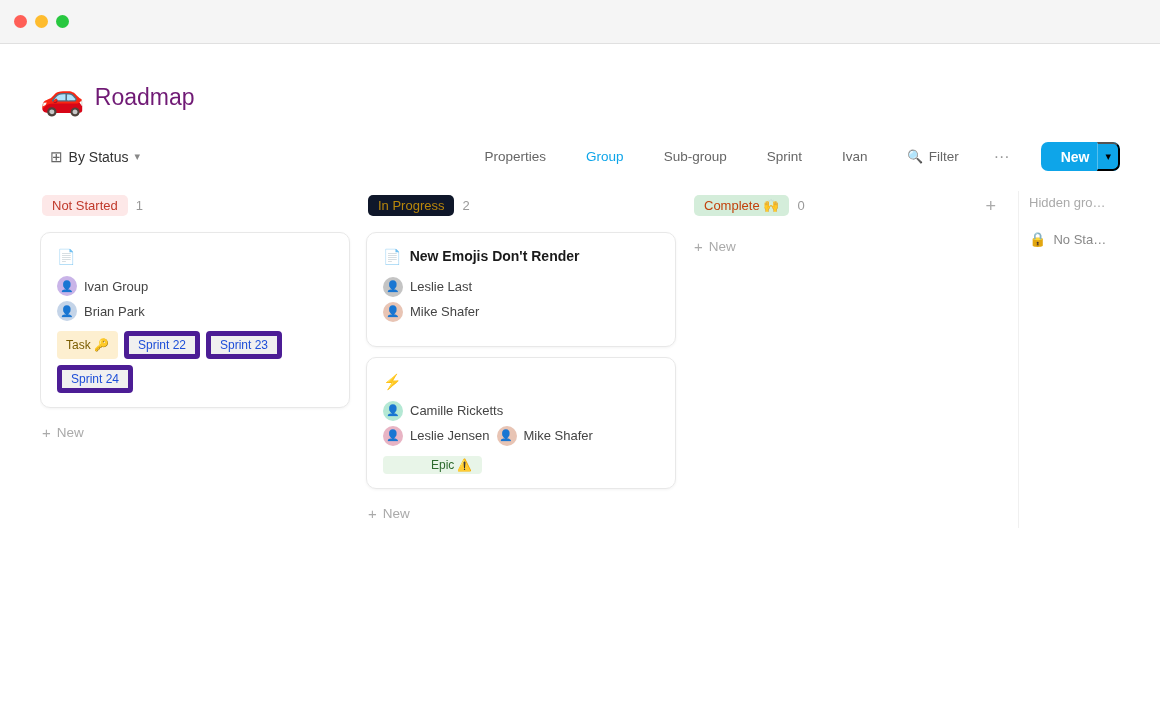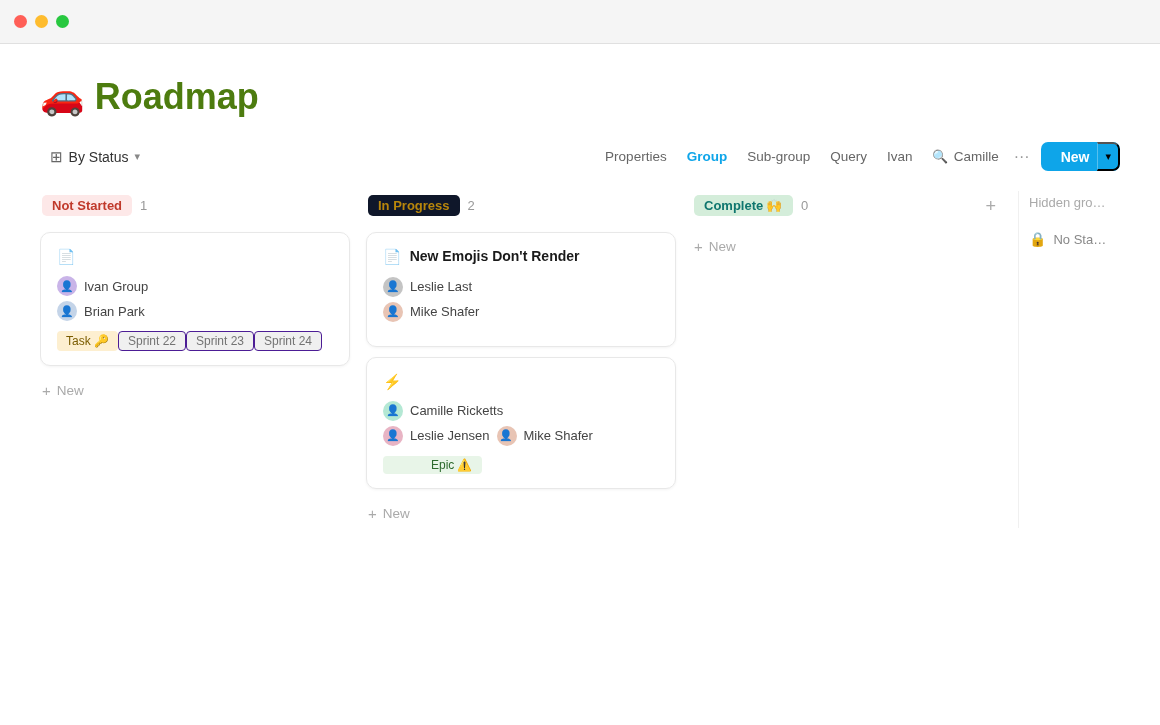--- a/index.html
+++ b/index.html
@@ -39,23 +39,23 @@
     .page-header {
       display: flex;
       align-items: center;
       gap: 10px;
       margin-bottom: 24px;
     }
     .page-icon {
       font-size: 36px;
     }
     .page-title {
-      font-size: 36px;
-      font-weight: 700;
-      color: #4d7c0f;
+      font-size: 23px;
+      font-weight: 400;
+      color: #701a75;
     }
 
     
     .toolbar {
       display: flex;
       align-items: center;
       margin-bottom: 20px;
       gap: 0;
     }
     .toolbar-left {
@@ -74,21 +74,21 @@
       cursor: pointer;
       font-size: 14px;
       color: #333;
       font-weight: 500;
       border-radius: 5px;
     }
 
     .toolbar-right {
       display: flex;
       align-items: center;
-      gap: 0;
+      gap: 20px;
     }
     .toolbar-btn {
       background: none;
       border: none;
       cursor: pointer;
       font-size: 13.5px;
       color: #666;
       padding: 5px 10px;
       border-radius: 5px;
       display: flex;
@@ -149,33 +149,33 @@
       display: flex;
       align-items: center;
       gap: 8px;
       margin-bottom: 12px;
       padding: 4px 2px;
     }
     .status-badge {
       padding: 3px 10px;
       border-radius: 5px;
       font-size: 13px;
-      font-weight: 700;
+      font-weight: 400;
     }
     .status-not-started {
       background: #fde8e8;
       color: #c0392b;
     }
     .status-in-progress {
       background: #0f172a;
       color: #b8860b;
     }
     .status-complete {
       background: #d4edda;
-      color: #0f766e;
+      color: #c2410c;
     }
     .column-count {
       font-size: 13px;
       color: #999;
       font-weight: 500;
     }
     .column-add-btn {
       background: none;
       border: none;
       cursor: pointer;
@@ -247,33 +247,34 @@
     }
     .avatar-ivan { background: #c9b4e8; }
     .avatar-brian { background: #c4d4e8; }
     .avatar-simon { background: #c4c4c4; }
     .avatar-mike { background: #e8c4b4; }
     .avatar-camille { background: #b4e8d4; }
     .avatar-leslie { background: #e8b4c4; }
 
     .card-tags {
       display: flex;
+      gap: 6px;
       flex-wrap: wrap;
     }
     .tag {
       padding: 2px 9px;
       border-radius: 4px;
       font-size: 12px;
       font-weight: 500;
       display: inline-flex;
       align-items: center;
       gap: 4px;
     }
     .tag-task { background: #fdefd0; color: #7a5c00; }
-    .tag-sprint { background: #f0f0f0; color: #737373; border: 1px solid #4c1d95; }
+    .tag-sprint { background: #f0f0f0; color: #1d4ed8; border: 5px solid #4c1d95; }
     .tag-bug { background: #fde8e8; color: #b00; }
     .tag-epic { background: #e8f5e8; color: #2d6a2d; padding-left: 48px; }
 
     
     .add-new-row {
       display: flex;
       align-items: center;
       gap: 6px;
       padding: 6px 2px;
       color: #aaa;
@@ -341,35 +342,35 @@
       <button class="by-status-btn">
         <span style="font-size:15px; color:#666;">⊞</span>
         <span>By Status</span>
         <span style="font-size:11px; color:#888;">▾</span>
       </button>
     </div>
     <div class="toolbar-right">
       <button class="toolbar-btn">
         <span>Properties</span>
       </button>
-      <button class="toolbar-btn active" style="color:#0ea5e9; font-weight:700;text-align:right;">
+      <button class="toolbar-btn active" style="color:#0ea5e9; font-weight:400;text-align:right;">
         <span>Group</span>
       </button>
       <button class="toolbar-btn">
         <span>Sub-group</span>
       </button>
       <button class="toolbar-btn">
-        <span>Query</span>
+        <span>Sprint</span>
       </button>
       <button class="toolbar-btn">
         <span>Ivan</span>
       </button>
       <button class="toolbar-btn">
         <span style="font-size:13px;">🔍</span>
-        <span>Camille</span>
+        <span>Filter</span>
       </button>
       <button class="dots-btn">
         <span>···</span>
       </button>
       <div class="new-btn-wrapper">
         <button class="new-btn new-btn-main">
           <span>New</span>
         </button>
         <button class="new-btn-caret">
           <span>▾</span>

